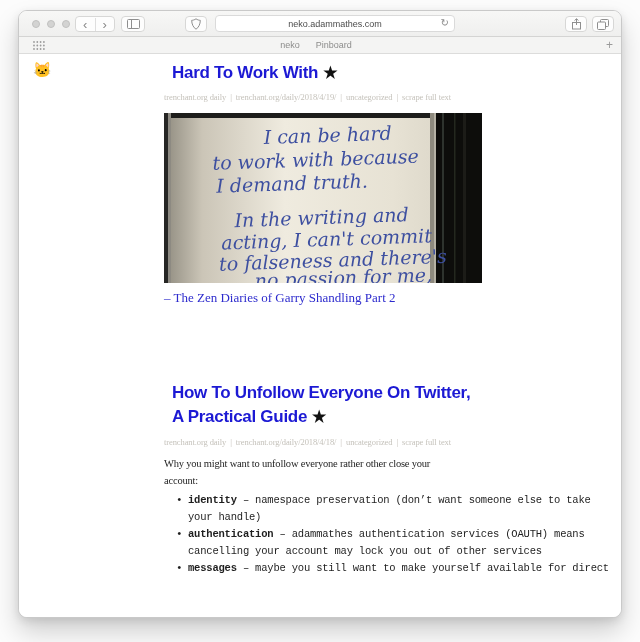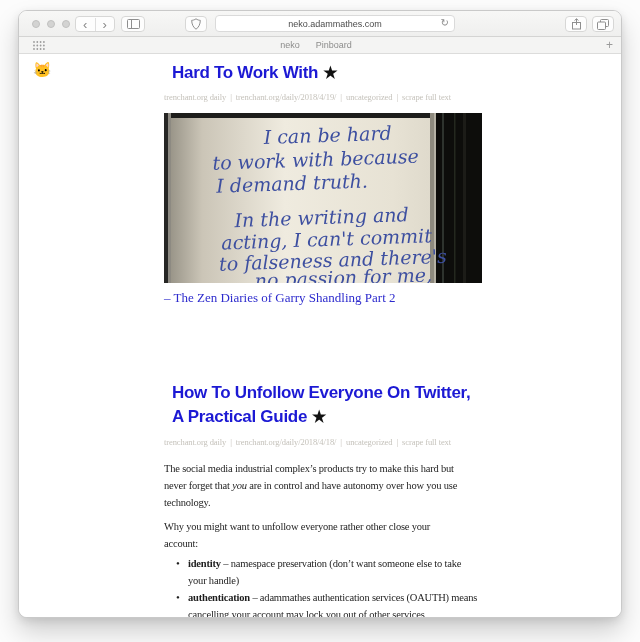--- a/index.html
+++ b/index.html
@@ -58,21 +58,21 @@
   .hand-img{margin-top:10px;width:318px;height:170px;position:relative;}
   .caption{margin-top:7px;font-family:"Liberation Serif",serif;font-size:13px;line-height:15px;
     color:#2d2bcd;white-space:pre;cursor:pointer;}
 
   .body-text{margin:0;font-family:"Liberation Serif",serif;font-size:10.5px;line-height:17px;
     letter-spacing:-.2px;color:#1e1e1e;white-space:pre;}
   .p1{margin-top:12px;}
   .p2{margin-top:7px;}
   .body-text em{font-style:italic;}
   ul.bullets{margin:3px 0 0 0;padding:0 0 0 24px;list-style:none;}
-  ul.bullets li{position:relative;font-family:Liberation Serif, serif;font-size:10.5px;
+  ul.bullets li{position:relative;font-family:Liberation Mono, monospace;font-size:10.5px;
     line-height:17px;letter-spacing:-.2px;color:#1e1e1e;white-space:pre;}
   ul.bullets li::before{content:"•";position:absolute;left:-12px;top:0;font-size:11px;color:#1e1e1e;}
   ul.bullets b{font-weight:bold;}
 </style>
 </head>
 <body>
 
 <div class="window">
 
   <div class="toolbar">
@@ -185,23 +185,20 @@
           </g>
         </svg>
       </div>
 
       <div class="caption">– The Zen Diaries of Garry Shandling Part 2</div>
 
       <h1 class="post-title two-line t2"><span>How To Unfollow Everyone On Twitter,
 A Practical Guide</span><span class="star">★</span></h1>
       <div class="meta">trenchant.org daily  |  trenchant.org/daily/2018/4/18/  |  uncategorized  |  scrape full text</div>
 
-      <p class="body-text p1"><span>The social media industrial complex’s products try to make this hard but
-never forget that </span><em>you</em><span> are in control and have autonomy over how you use
-technology.</span></p>
 
       <p class="body-text p2">Why you might want to unfollow everyone rather other close your
 account:</p>
 
       <ul class="bullets">
         <li><b>identity</b><span> – namespace preservation (don’t want someone else to take
 your handle)</span></li>
         <li><b>authentication</b><span> – adammathes authentication services (OAUTH) means
 cancelling your account may lock you out of other services</span></li>
         <li><b>messages</b><span> – maybe you still want to make yourself available for direct</span></li>

